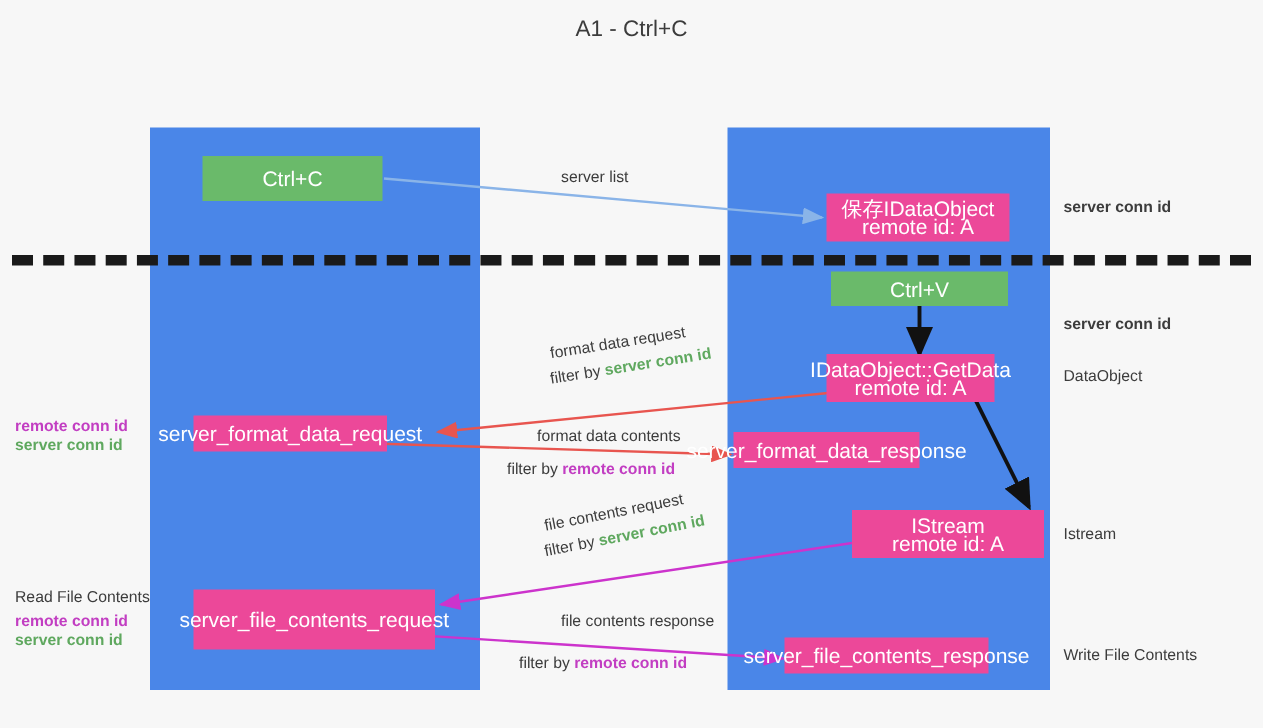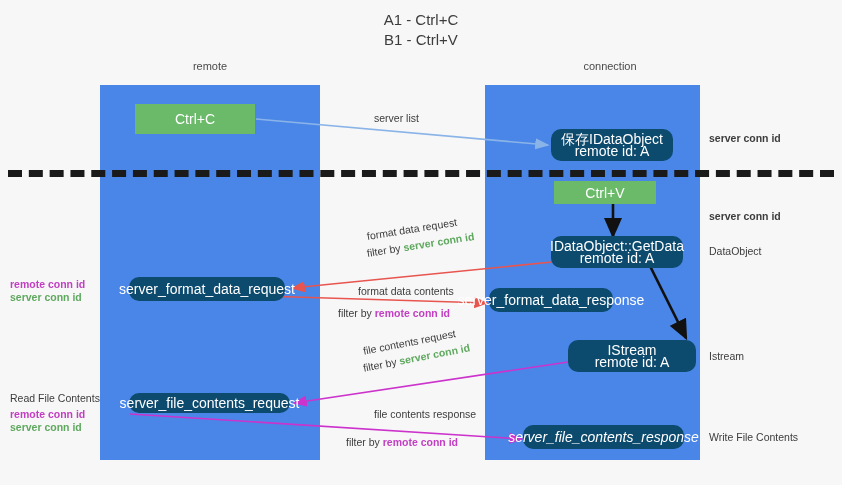--- a/index.html
+++ b/index.html
@@ -29,21 +29,21 @@
   .lane{background:#4a86e8;}
 
   
   .box{
     box-sizing:border-box;
     display:flex;align-items:center;justify-content:center;
     text-align:center;color:#ffffff;font-size:14px;line-height:12px;
     padding:2px 4px;
   }
   .box.green{background:#6aba6a;}
-  .box.orange{background:#0c4a6e;border-radius:10px;}
+  .box.orange{background:#ec4899;}
   .box span{display:block;}
 
   
   .lbl{font-size:10.5px;line-height:13px;color:#3c3c3c;white-space:nowrap;}
   .green-t{color:#5fa85f;font-weight:bold;}
   .magenta-t{color:#c23ec2;font-weight:bold;}
   .side-lbl{font-size:10.5px;line-height:13px;color:#3c3c3c;white-space:nowrap;}
   .conn-stack{font-size:10.5px;line-height:13px;white-space:nowrap;}
   .rot-a{transform:rotate(-9deg);transform-origin:left top;}
   .rot-b{transform:rotate(-11deg);transform-origin:left top;}
@@ -57,28 +57,25 @@
     border-top:7px dashed #1a1a1a;
   }
 </style>
 </head>
 <body>
 
 <div id="stage">
 
   <div class="abs title">
     <div>A1 - Ctrl+C</div>
-    <div>B1 - Ctrl+V</div>
   </div>
 
   <div class="abs lane-head" style="left:120px;top:60px;width:180px;">
-    <div>remote</div>
   </div>
   <div class="abs lane-head" style="left:520px;top:60px;width:180px;">
-    <div>connection</div>
   </div>
 
   <div class="abs lane" style="left:100px;top:85px;width:220px;height:375px;"></div>
   <div class="abs lane" style="left:485px;top:85px;width:215px;height:375px;"></div>
 
   <svg id="arrows" viewBox="0 0 842 485">
     <defs>
       <marker id="ah-blue" markerWidth="9" markerHeight="7" refX="8" refY="3.5" orient="auto">
         <polygon points="0 0, 9 3.5, 0 7" fill="#8ab4e8"></polygon>
       </marker>
@@ -110,47 +107,47 @@
 
   <div class="abs box green" style="left:135px;top:104px;width:120px;height:30px;">
     <span>Ctrl+C</span>
   </div>
 
   <div class="abs box orange" style="left:551px;top:129px;width:122px;height:32px;flex-direction:column;">
     <span>保存IDataObject</span>
     <span>remote id: A</span>
   </div>
 
-  <div class="abs box green" style="left:554px;top:181px;width:102px;height:23px;">
+  <div class="abs box green" style="left:554px;top:181px;width:118px;height:23px;">
     <span>Ctrl+V</span>
   </div>
 
-  <div class="abs box orange" style="left:551px;top:236px;width:132px;height:32px;flex-direction:column;">
+  <div class="abs box orange" style="left:551px;top:236px;width:112px;height:32px;flex-direction:column;">
     <span>IDataObject::GetData</span>
     <span>remote id: A</span>
   </div>
 
-  <div class="abs box orange" style="left:129px;top:277px;width:156px;height:24px;">
+  <div class="abs box orange" style="left:129px;top:277px;width:129px;height:24px;">
     <span>server_format_data_request</span>
   </div>
 
   <div class="abs box orange" style="left:489px;top:288px;width:124px;height:24px;align-items:center;">
     <span>server_format_data_response</span>
   </div>
 
   <div class="abs box orange" style="left:568px;top:340px;width:128px;height:32px;flex-direction:column;">
     <span>IStream</span>
     <span>remote id: A</span>
   </div>
 
-  <div class="abs box orange" style="left:129px;top:393px;width:161px;height:20px;">
+  <div class="abs box orange" style="left:129px;top:393px;width:161px;height:40px;">
     <span>server_file_contents_request</span>
   </div>
 
-  <div class="abs box orange" style="left:523px;top:425px;width:161px;height:24px;font-style:italic;">
+  <div class="abs box orange" style="left:523px;top:425px;width:136px;height:24px;">
     <span>server_file_contents_response</span>
   </div>
 
   <div class="abs lbl" style="left:374px;top:112px;">server list</div>
 
   <div class="abs" style="left:366px;top:230px;">
     <div class="lbl rot-a">format data request</div>
     <div class="lbl rot-a" style="margin-top:4px;">
       <span>filter by </span><span class="green-t">server conn id</span>
     </div>

